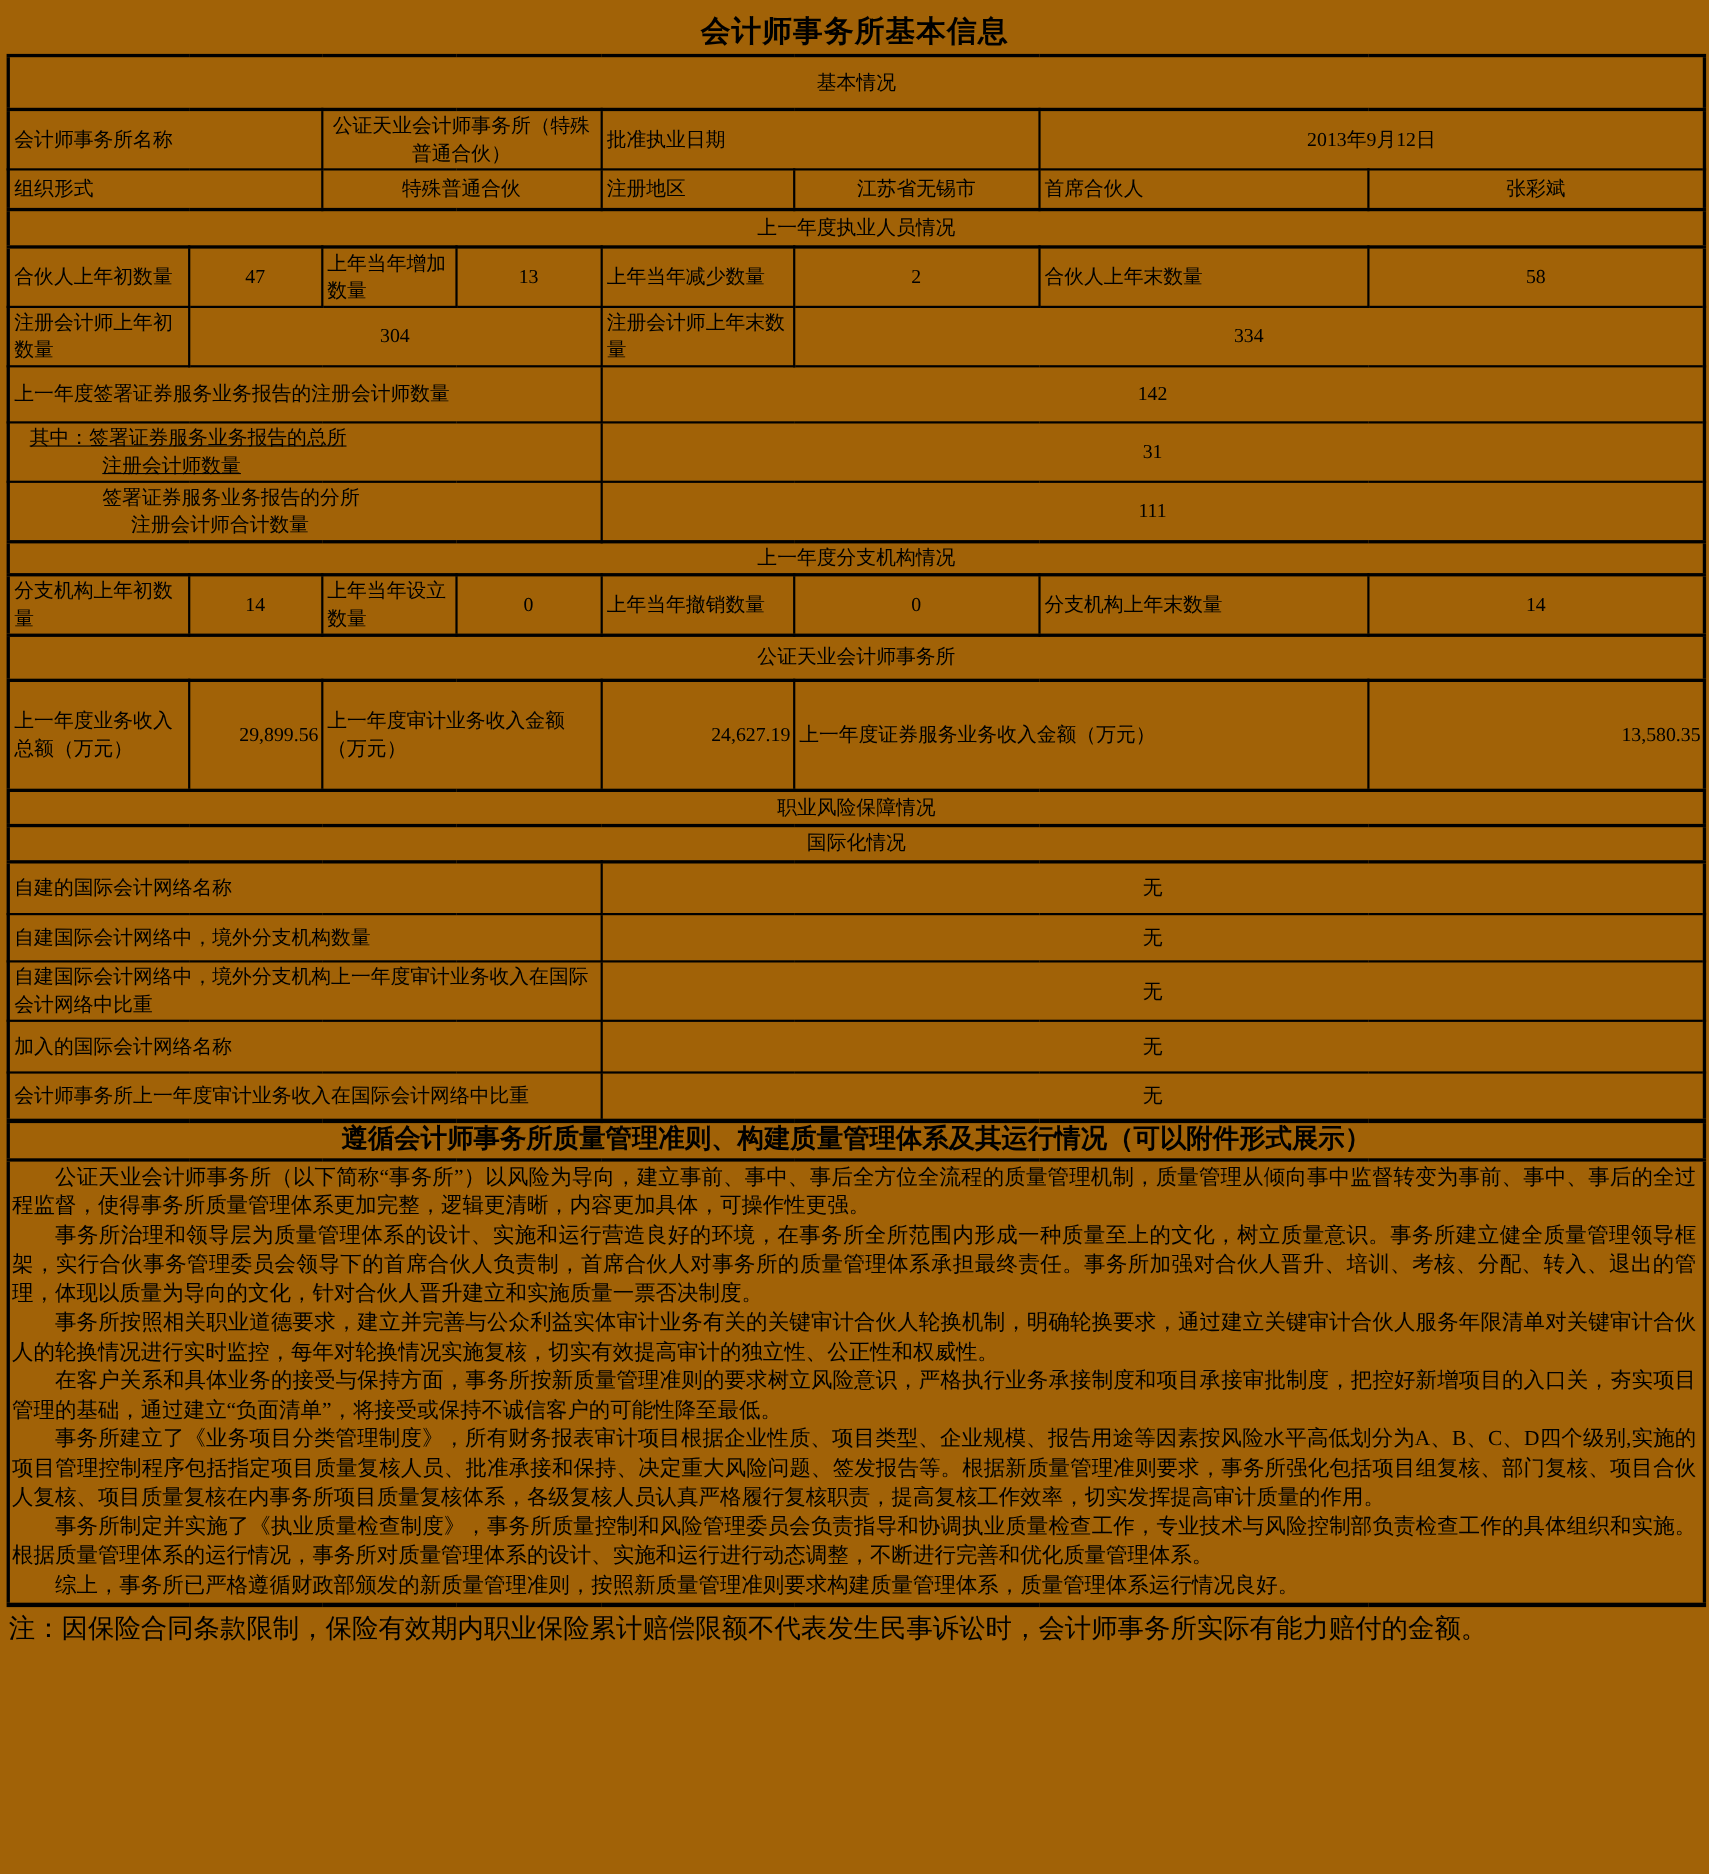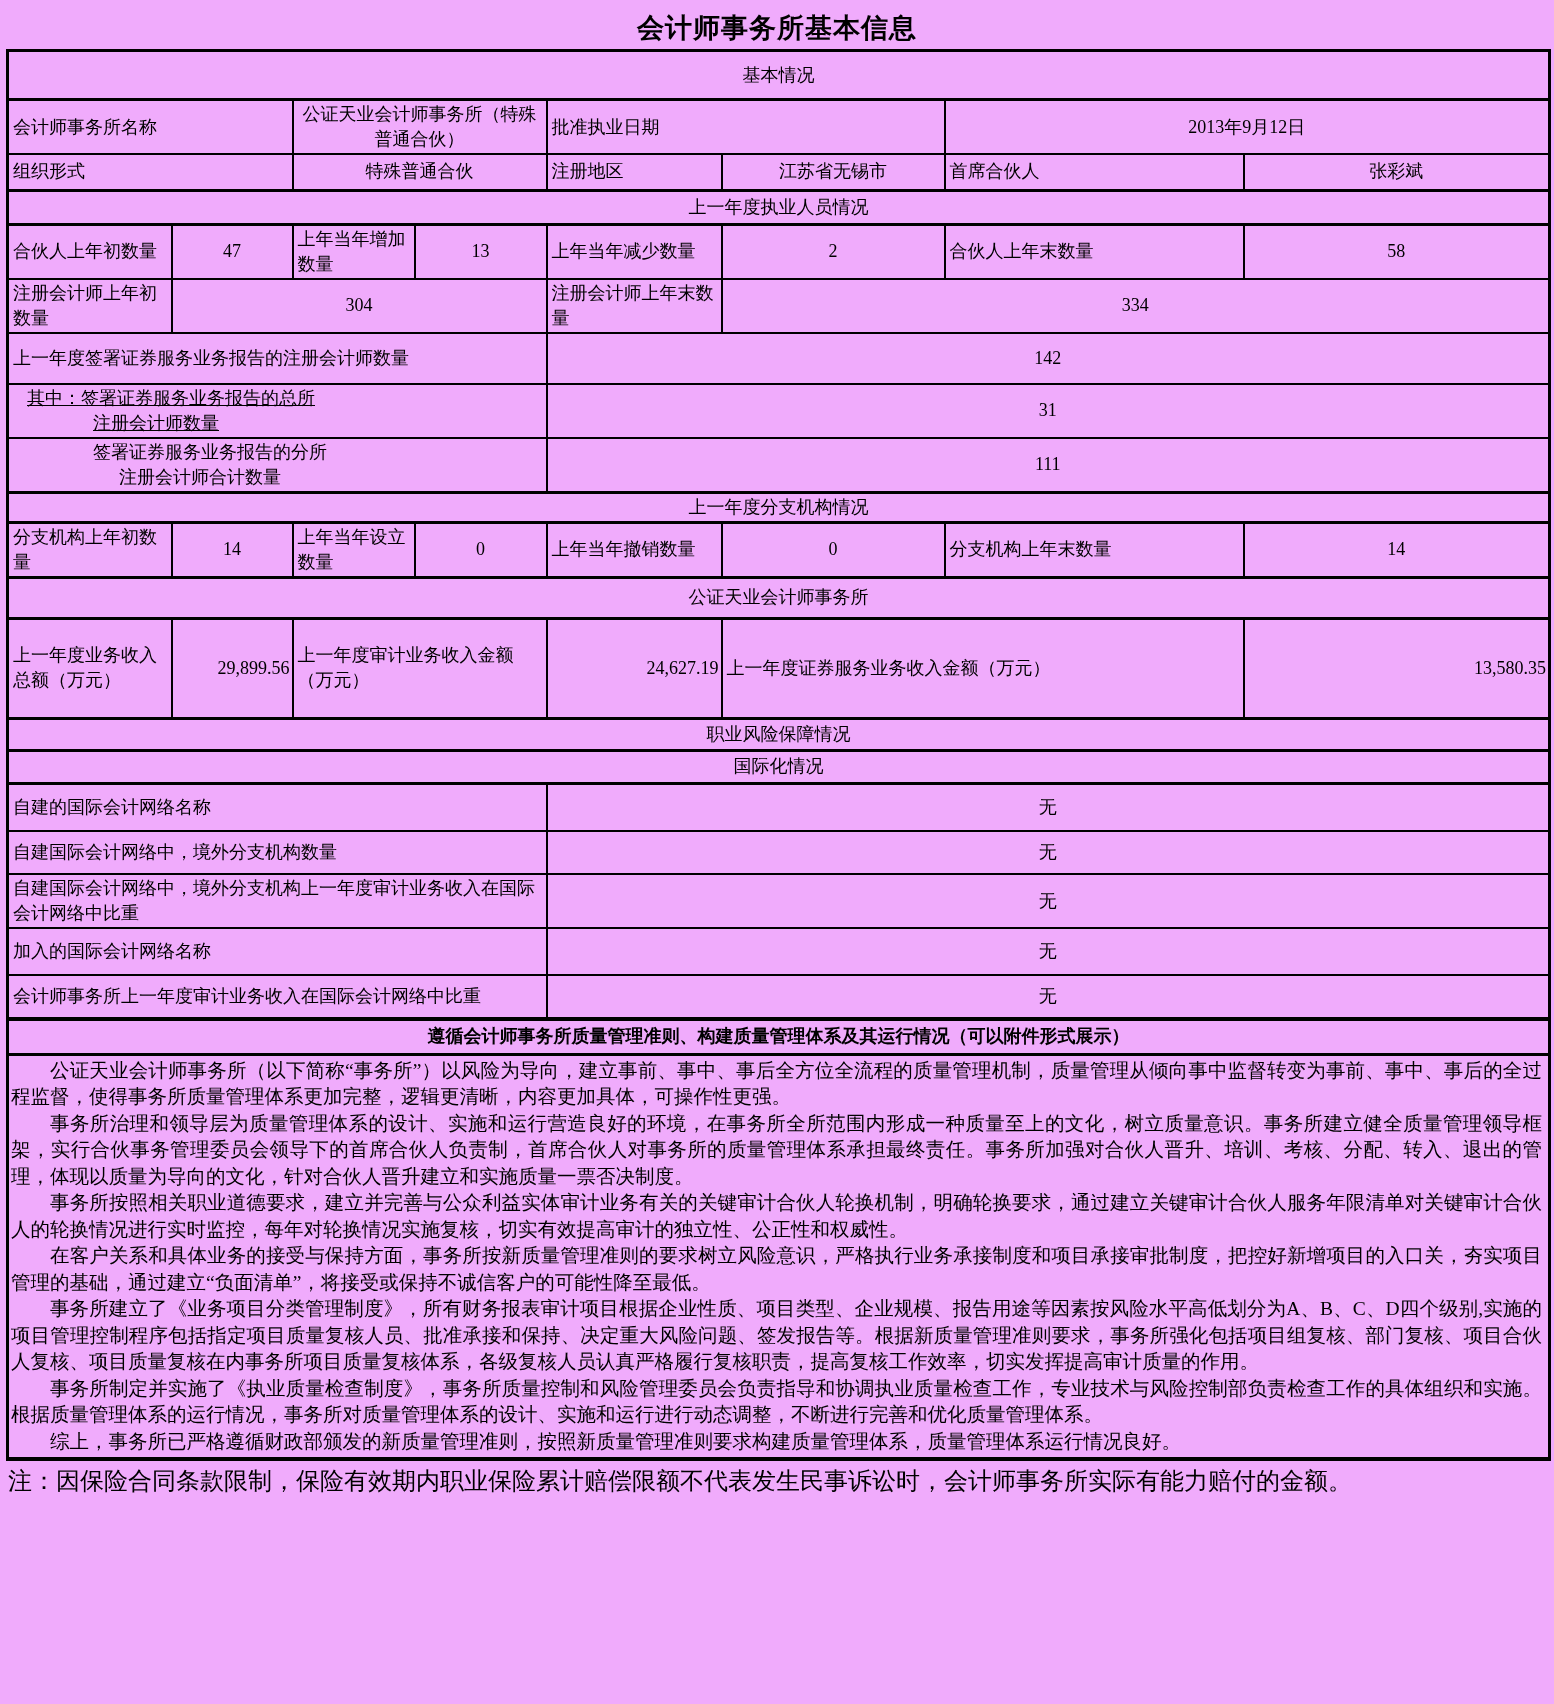--- a/index.html
+++ b/index.html
@@ -1,31 +1,31 @@
 <!DOCTYPE html>
 <html><head>
 <meta charset="utf-8">
 <style>
   html,body{margin:0;padding:0;background:#fff;}
   body{width:1554px;height:1704px;color:#000;
        font-family:"Liberation Serif","DejaVu Serif",serif;}
-  .page{position:relative;width:1554px;height:1704px;background:#f0abfc;overflow:hidden;}
+  .page{position:relative;width:1554px;height:1704px;background:#a16207;overflow:hidden;}
   .doc-title{padding-top:10px;height:36px;text-align:center;font-size:27px;font-weight:bold;letter-spacing:1px;}
   table.main{border-collapse:collapse;table-layout:fixed;width:1542px;margin-left:6px;margin-top:3px;
              border:3px solid #000;border-bottom-width:4px;}
   td{border:2px solid #000;font-size:18px;line-height:25px;padding:1px 4px;vertical-align:middle;
      overflow:hidden;word-break:break-all;}
   tr.sec td{border-top-width:3px;border-bottom-width:3px;text-align:center;padding:0;}
   td.ctr{text-align:center;}
   td.num{text-align:right;padding-right:2px;}
   td.lbl{text-align:left;}
   td.pre{white-space:pre-line;}
   td.indent1{padding-left:84px;text-indent:-66px;text-decoration:underline;}
   td.indent2{padding-left:110px;text-indent:-26px;}
-  tr.qhead td{font-weight:bold;border-top-width:4px;border-bottom-width:3px;font-size:18px;}
+  tr.qhead td{font-weight:bold;border-top-width:4px;border-bottom-width:3px;font-size:24px;}
   td.longtext{padding:2px 6px 2px 2px;vertical-align:top;}
   .longtext p{margin:0;text-indent:2em;text-align:justify;font-size:19.5px;line-height:26.5px;}
   .note{margin:8px 0 0 8px;font-size:24px;line-height:25px;}
 </style>
 </head>
 <body>
 
 <div class="page">
 
   <div class="doc-title">会计师事务所基本信息</div>

